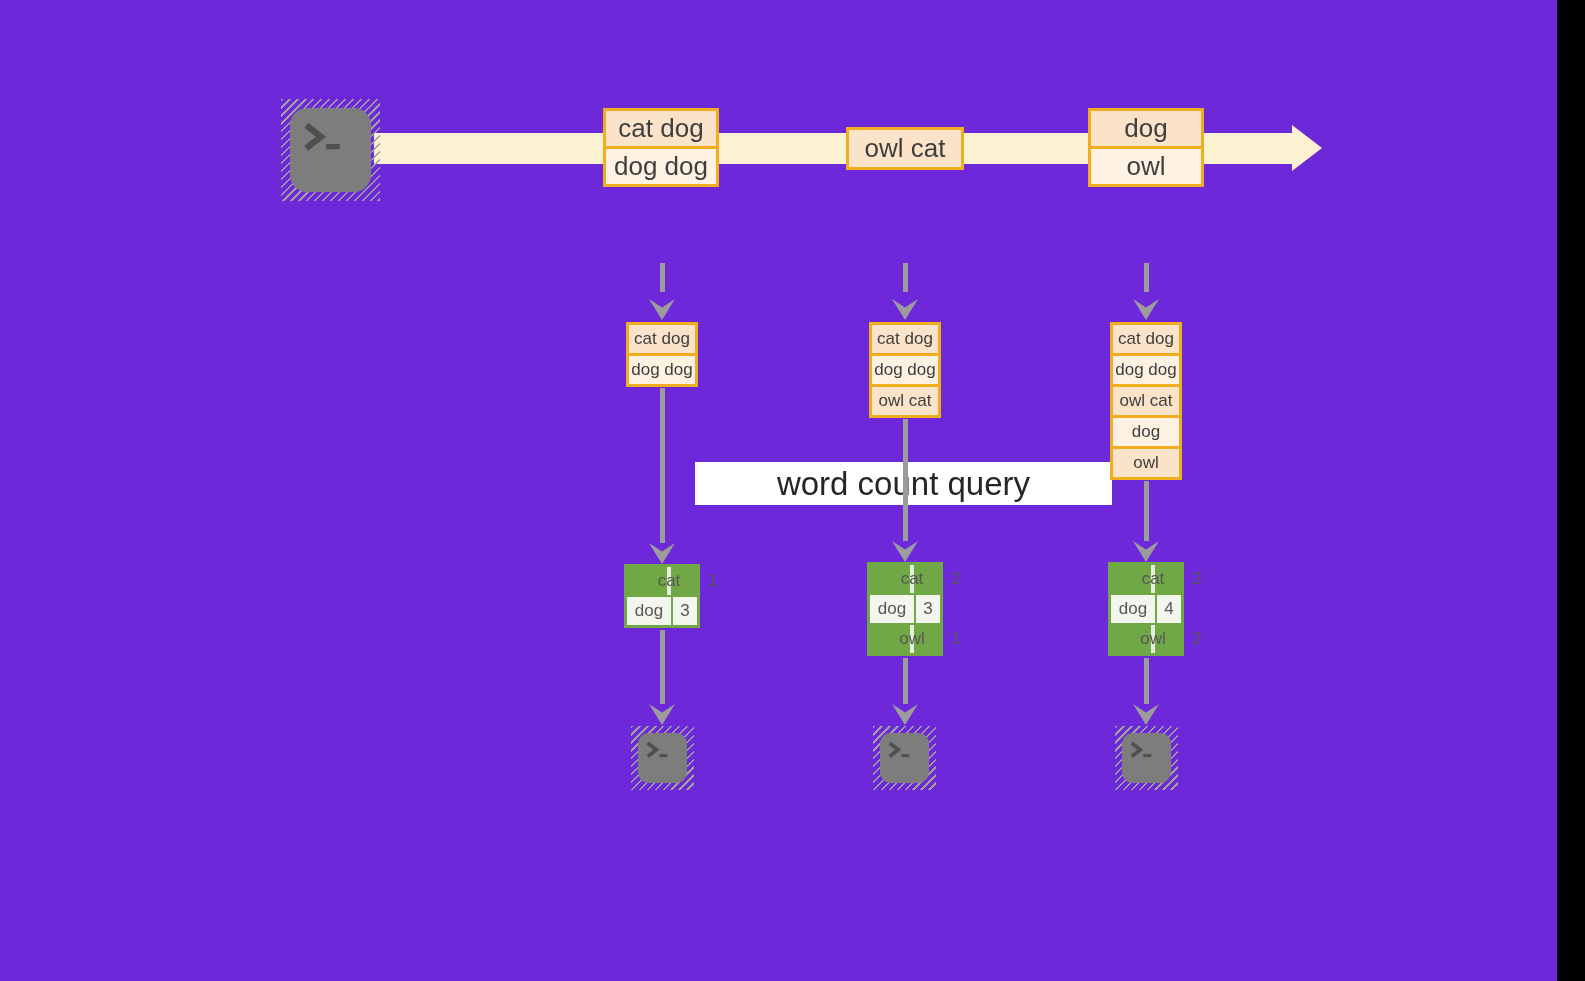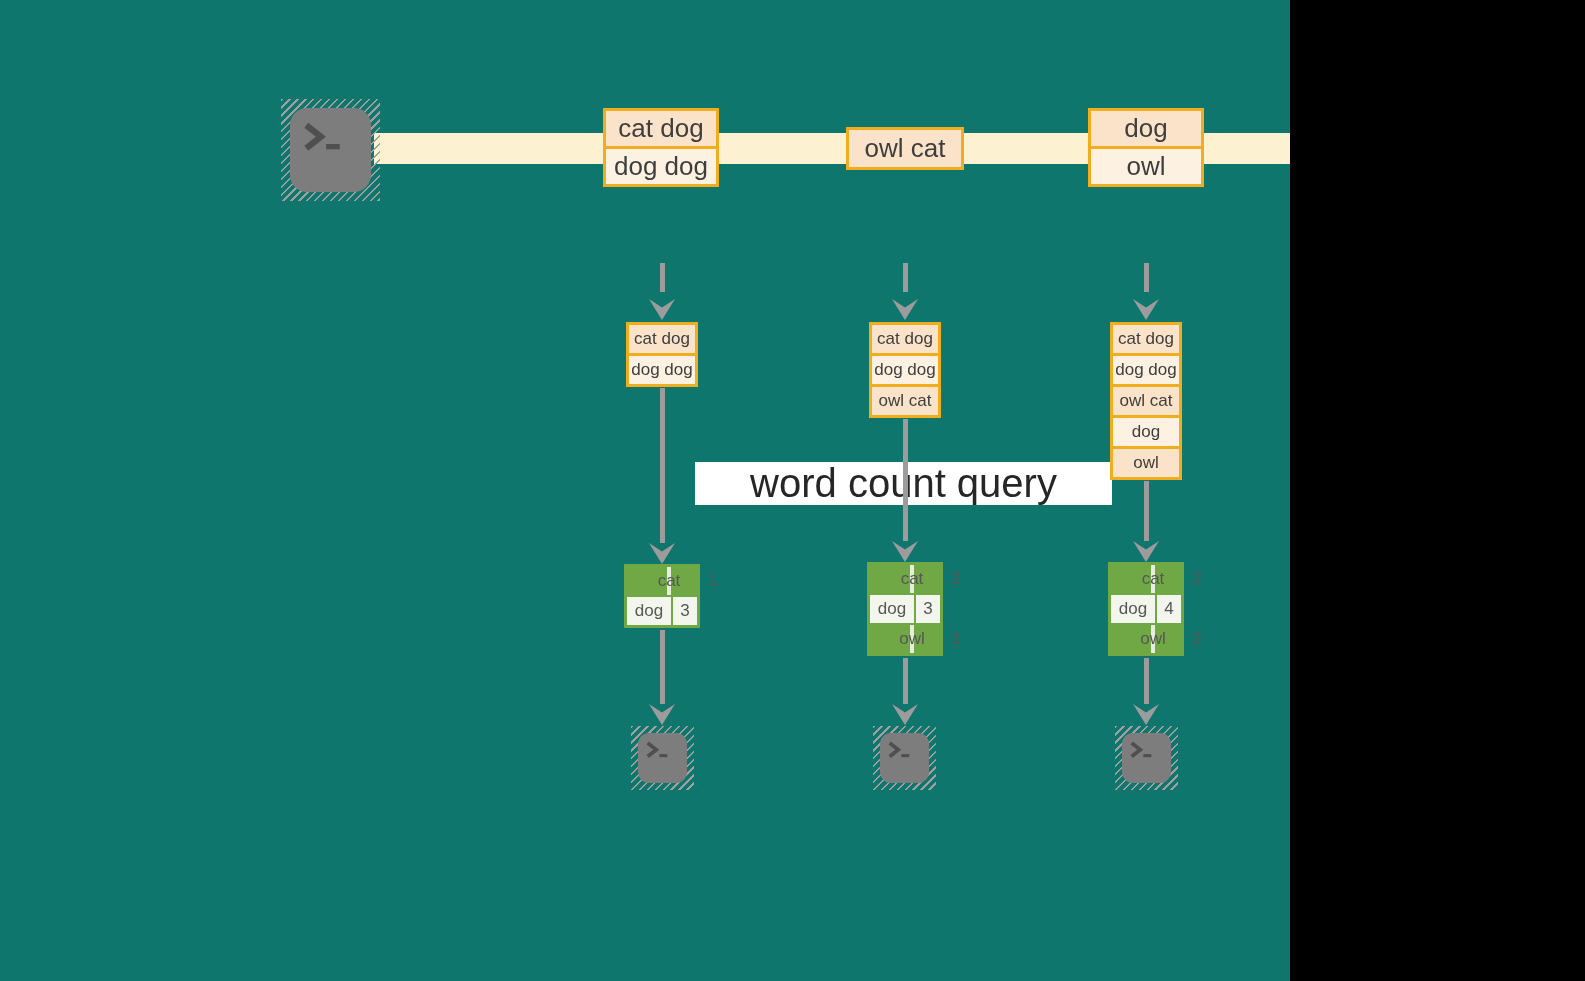--- a/index.html
+++ b/index.html
@@ -1,19 +1,19 @@
 <!DOCTYPE html>
 <html><head>
 <meta charset="utf-8">
 <style>
   * { box-sizing: border-box; margin: 0; padding: 0; }
   html, body { background: #000; }
   .stage {
-    position: relative; width: 1290px; height: 981px;
-    background: #0f766e; overflow: hidden;
+    position: relative; width: 1557px; height: 981px;
+    background: #6d28d9; overflow: hidden;
     font-family: "Liberation Sans", "DejaVu Sans", sans-serif;
   }
   .abs { position: absolute; }
 
   
   .band { background: #fcf2d2; z-index: 0; }
   .band-head {
     width: 0; height: 0; z-index: 0;
     border-top: 23px solid transparent;
     border-bottom: 23px solid transparent;
@@ -41,21 +41,21 @@
   .vline { z-index: 4; }
   .chev {
     width: 26px; height: 21px; background: #9c9c9c; z-index: 4;
     clip-path: polygon(0 0, 50% 40%, 100% 0, 50% 100%);
   }
 
   
   .qbox {
     background: #ffffff; z-index: 2;
     display: flex; align-items: center; justify-content: center;
-    font-size: 40px; color: #262626;
+    font-size: 33px; color: #262626;
   }
 
   
   .wc {
     display: grid; grid-template-columns: 44px 24px; gap: 2px;
     background: #6fa845; border: 3px solid #6fa845; z-index: 3;
   }
   .wc .c {
     height: 28px; display: flex; align-items: center; justify-content: center;
     font-size: 17px; color: #575757;

